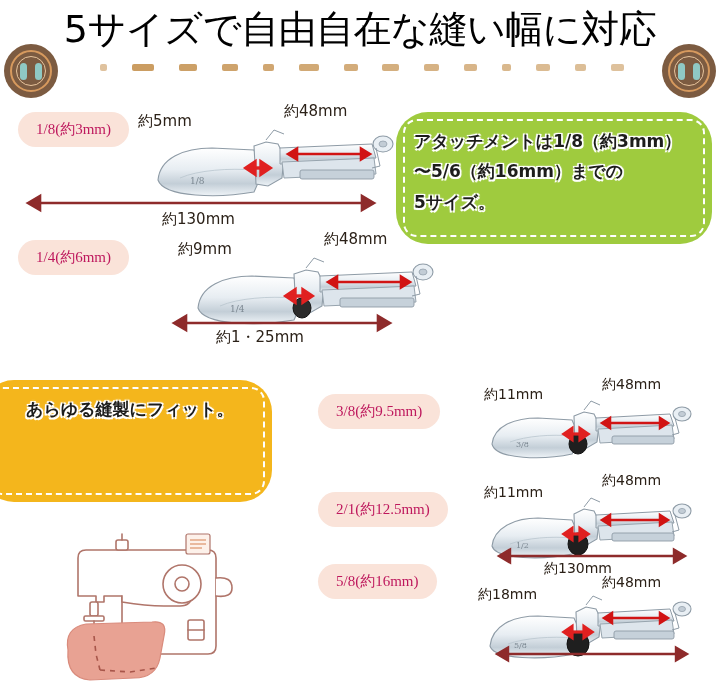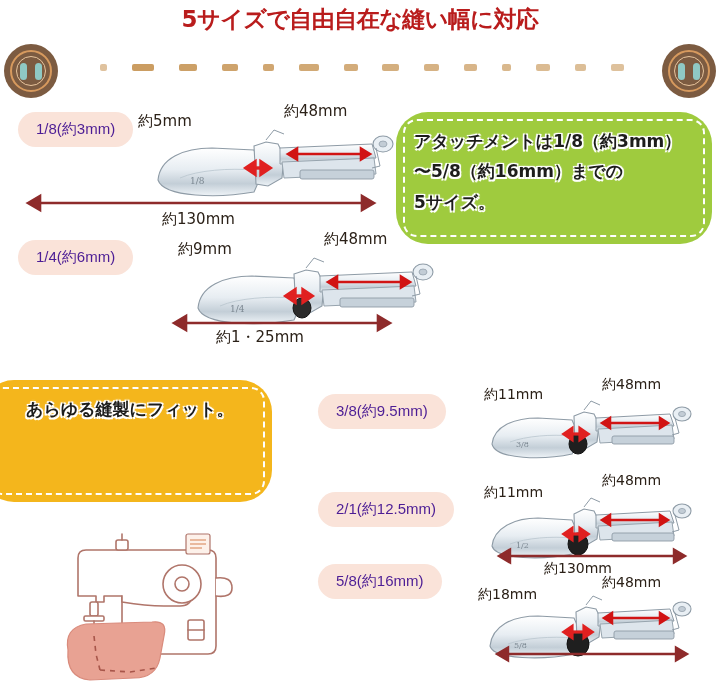--- a/index.html
+++ b/index.html
@@ -9,22 +9,22 @@
     background:#ffffff;
     font-family:"Liberation Sans","DejaVu Sans",sans-serif;
     -webkit-font-smoothing:antialiased;
   }
   .stage{position:absolute;inset:0;}
 
   
   .title{
     position:absolute; left:0; right:0; top:4px;
     text-align:center;
-    font-size:23px; font-weight:bold; letter-spacing:-0.5px;
-    color:#b91c1c;
+    font-size:38px; font-weight:normal; letter-spacing:-0.5px;
+    color:#000000;
     font-family:"DejaVu Sans","Liberation Sans",sans-serif;
     white-space:nowrap;
   }
   .btn-deco{
     position:absolute; width:54px; height:54px; border-radius:50%;
     background:#7c5b41;
     box-shadow:inset 0 0 0 0 rgba(0,0,0,0);
   }
   .btn-deco.left{left:4px; top:44px;}
   .btn-deco.right{left:662px; top:44px;}
@@ -53,25 +53,25 @@
   .stitch-line i{
     position:absolute; top:2px; height:7px; border-radius:2px;
     background:#c99a5d; display:block;
   }
 
   
   .pill{
     position:absolute;
     background:#fae3d9;
     border-radius:22px;
-    color:#4c1d95;
+    color:#be185d;
     font-size:15px;
     padding:8px 18px;
     white-space:nowrap;
-    font-family:Liberation Sans, sans-serif;
+    font-family:Liberation Serif, serif;
   }
 
   
   .callout{
     position:absolute;
     border-radius:32px;
     box-sizing:border-box;
     padding:16px 18px;
   }
   .callout .dash{
@@ -144,21 +144,21 @@
       <i style="left: 364.308px; width: 13px; background: rgb(201, 154, 93); opacity: 0.73;"></i>
       <i style="left: 402.231px; width: 9px; background: rgb(201, 154, 93); opacity: 0.7;"></i>
       <i style="left: 436.154px; width: 14px; background: rgb(201, 154, 93); opacity: 0.67;"></i>
       <i style="left: 475.077px; width: 11px; background: rgb(201, 154, 93); opacity: 0.64;"></i>
       <i style="left: 511px; width: 13px; background: rgb(201, 154, 93); opacity: 0.61;"></i>
     </div>
 
   <div class="callout green">
     <span class="dash"></span>
     <p>アタッチメントは1/8（約3mm）</p>
-    <p>〜5/8（約16mm）までの</p>
+    <p>〜5/6（約16mm）までの</p>
     <p>5サイズ。</p>
   </div>
 
   <div class="callout yellow">
     <span class="dash"></span>
     <p style="margin-left:26px">あらゆる縫製にフィット。</p>
   </div>
 
   <div class="pill" style="left:18px;  top:112px;">1/8(約3mm)</div>
   <div class="pill" style="left:18px;  top:240px;">1/4(約6mm)</div>

